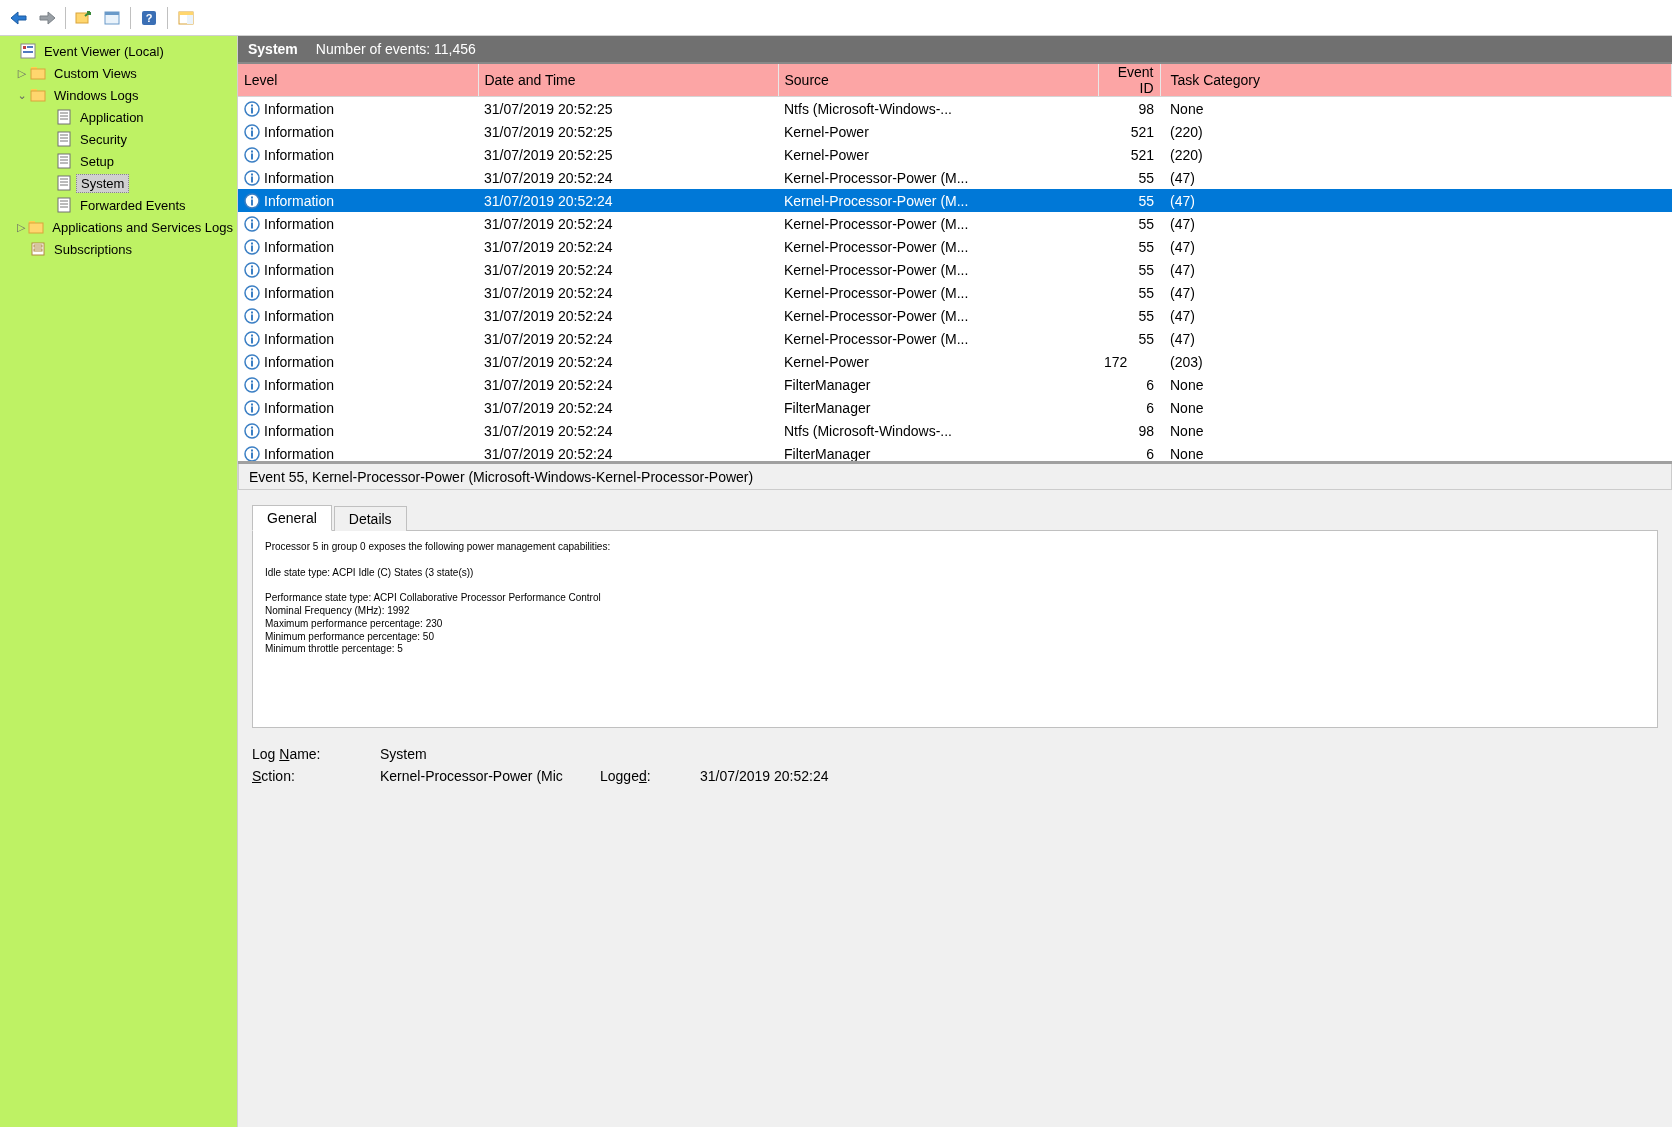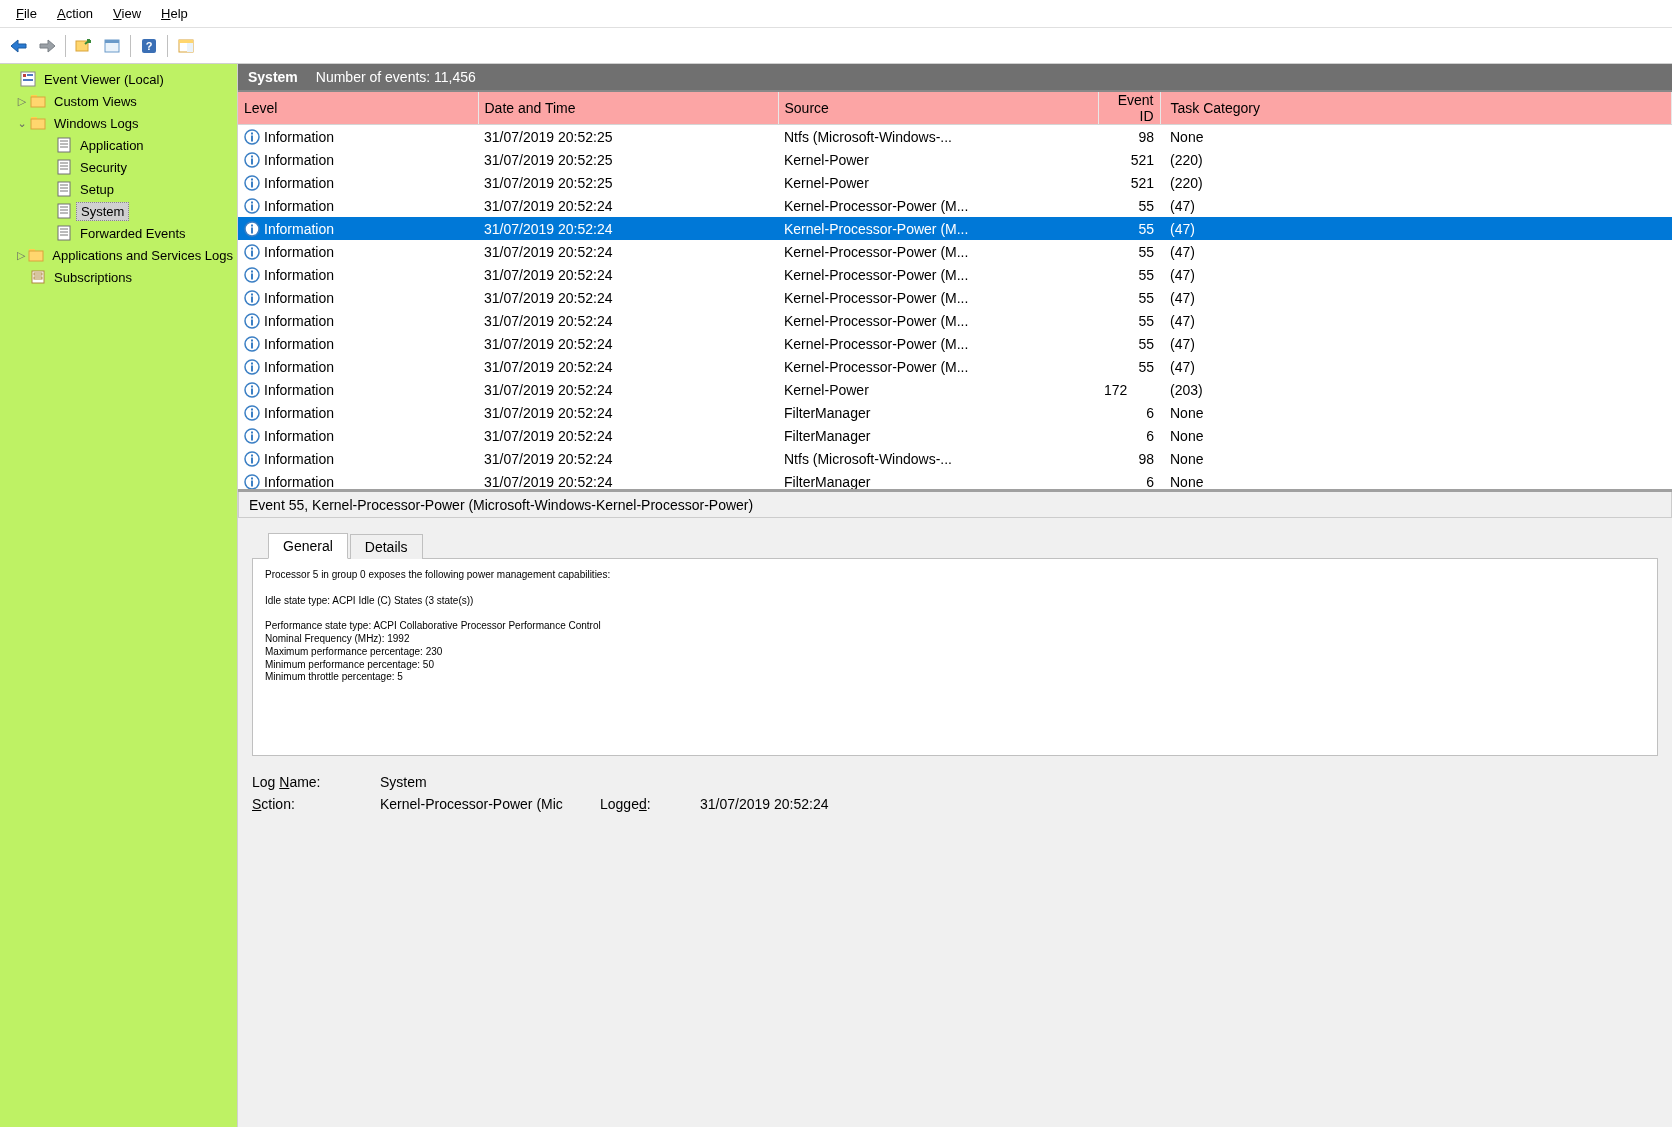--- a/index.html
+++ b/index.html
@@ -56,47 +56,41 @@
 .col-eventid { width: 62px; text-align: right; margin-top: 13px; }
 .col-task { width: auto; padding-left: 10px !important; }
 .level-cell { display: flex; align-items: center; }
 .level-cell .info-icon { width: 16px; height: 16px; margin-right: 4px; display: inline-flex; align-items: center; justify-content: center; }
 .info-icon svg { width: 16px; height: 16px; }
 
 
 .detail-pane { flex: 1; display: flex; flex-direction: column; background: #f0f0f0; min-height: 0; }
 .detail-title { height: 26px; display: flex; align-items: center; padding: 0 10px; font-size: 14px; background: #f0f0f0; border: 1px solid #ccc; border-top: none; }
 .detail-body { flex: 1; padding: 12px 14px 0 14px; display: flex; flex-direction: column; min-height: 0; }
-.tabs { display: flex; align-items: flex-end; height: 28px; margin-left: 16px; }
+.tabs { display: flex; align-items: flex-end; height: 28px; margin-left: 0; }
 .tab { padding: 4px 14px; font-size: 14px; border: 1px solid #c0c0c0; border-bottom: none; background: #f0f0f0; margin-right: 2px; cursor: pointer; position: relative; top: 1px; }
 .tab.active { background: #fff; border-bottom: 1px solid #fff; }
 .msg-box { background: #fff; border: 1px solid #c0c0c0; padding: 10px 12px; font-size: 10px; line-height: 1.28; height: 198px; overflow: hidden; white-space: pre-line; }
 .props { margin-top: 18px; font-size: 14px; display: grid; grid-template-columns: 128px 220px 100px 200px; row-gap: 6px; }
 .props .plabel { }
 .props .plabel .u { text-decoration: underline; }
 .props .pval { }
 
 
 .folder-yellow svg rect.body { fill: #ffd66e; stroke: #d9a43b; }
 .folder-yellow svg rect.tab  { fill: #ffcf4f; }
 .log-icon svg rect { fill: #fff; stroke: #707070; }
 .sub-icon svg rect { fill: #fff; stroke: #b08840; }
 </style>
 </head>
 <body>
 
 <div class="window">
 
 
-  <div class="menubar">
-    <div class="menu-item"><span class="u">F</span><span>ile</span></div>
-    <div class="menu-item"><span class="u">A</span>ction</div>
-    <div class="menu-item"><span class="u">V</span>iew</div>
-    <div class="menu-item"><span class="u">H</span>elp</div>
-  </div>
 
   <div class="toolbar">
     <div class="tb-btn">
         <svg width="18" height="14" viewBox="0 0 18 14">
           <path d="M8 1 L1 7 L8 13 L8 9 L16 9 L16 5 L8 5 Z" fill="#2a7ad1" stroke="#1a5aa0"></path>
         </svg>
       </div>
     <div class="tb-btn">
         <svg width="18" height="14" viewBox="0 0 18 14">
           <path d="M10 1 L17 7 L10 13 L10 9 L2 9 L2 5 L10 5 Z" fill="#9aa0a6" stroke="#7a8086"></path>

